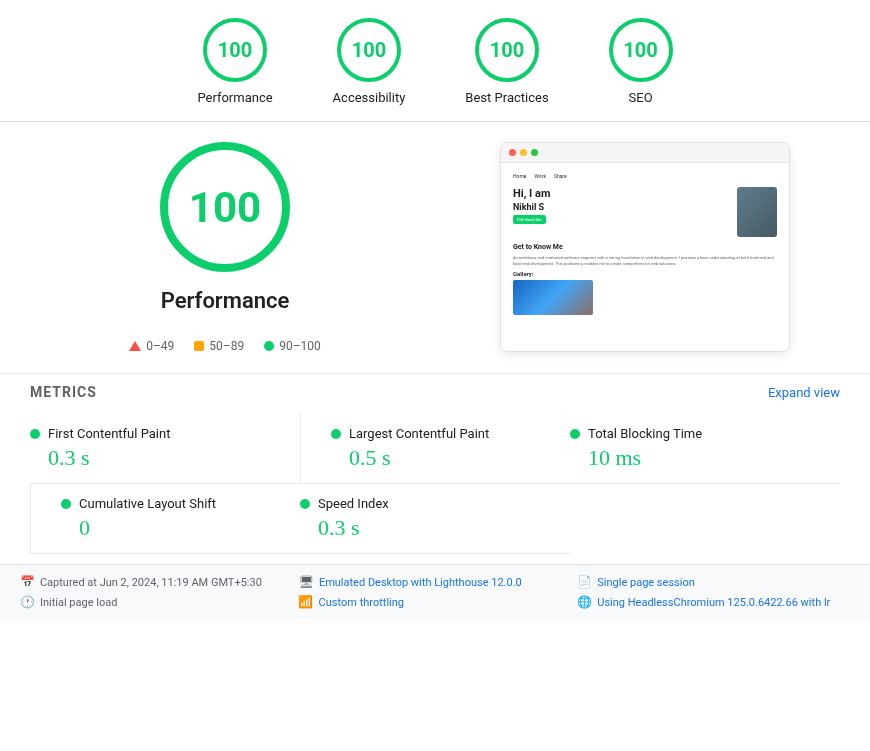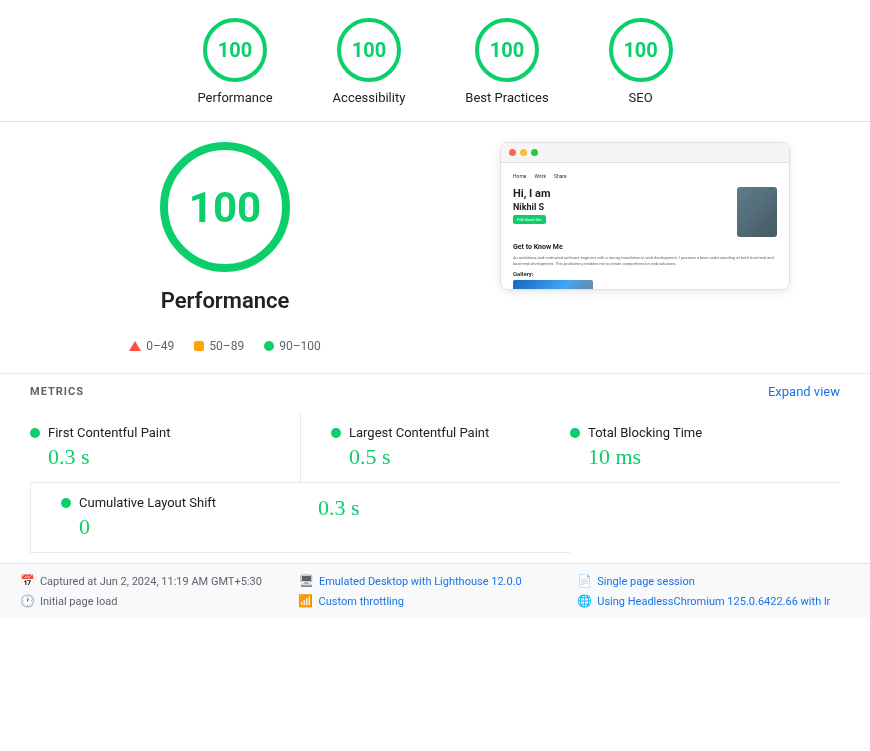--- a/index.html
+++ b/index.html
@@ -124,21 +124,21 @@
 
     .right-panel {
       flex: 1;
       display: flex;
       align-items: flex-start;
       justify-content: center;
     }
 
     .preview-window {
       width: 290px;
-      height: 148px;
+      height: 210px;
       border: 1px solid #e0e0e0;
       border-radius: 8px;
       overflow: hidden;
       box-shadow: 0 2px 8px rgba(0,0,0,0.1);
     }
 
     .preview-titlebar {
       height: 20px;
       background: #f5f5f5;
       border-bottom: 1px solid #e0e0e0;
@@ -248,21 +248,21 @@
 
     .metrics-header {
       display: flex;
       justify-content: space-between;
       align-items: center;
       padding: 10px 0;
       margin-bottom: 4px;
     }
 
     .metrics-title {
-      font-size: 11px;
+      font-size: 14px;
       font-weight: 700;
       letter-spacing: 1px;
       color: #5f6368;
     }
 
     .expand-view {
       font-size: 13px;
       color: #1a73e8;
       text-decoration: none;
       cursor: pointer;
@@ -471,20 +471,24 @@
 
       <div class="metric-item">
         <div class="metric-header">
           <div class="metric-dot"></div>
           <span class="metric-name">Cumulative Layout Shift</span>
         </div>
         <div class="metric-value">0</div>
       </div>
 
       <div class="metric-item">
+        <div class="metric-header">
+          <div class="metric-dot"></div>
+          <span class="metric-name">Speed Index</span>
+        </div>
         <div class="metric-value">0.3 s</div>
       </div>
     </div>
   </div>
 
   <div class="footer-bar">
     <div class="footer-item">
       <span class="footer-icon">📅</span>
       <span>Captured at Jun 2, 2024, 11:19 AM GMT+5:30</span>
     </div>

